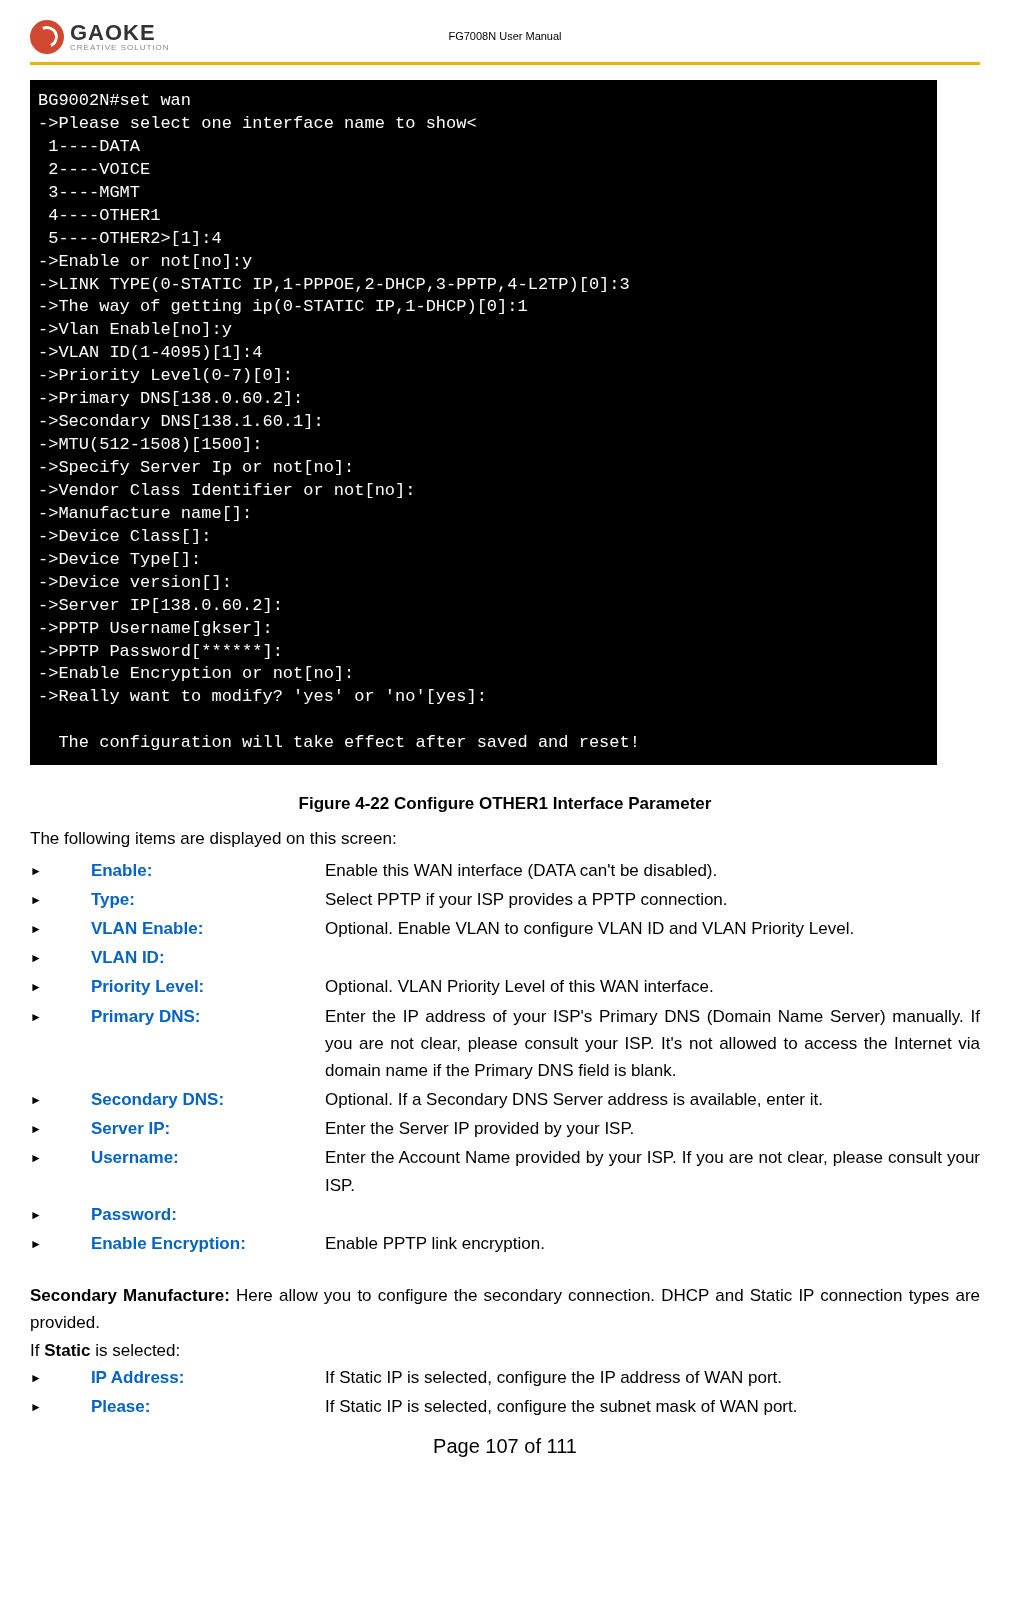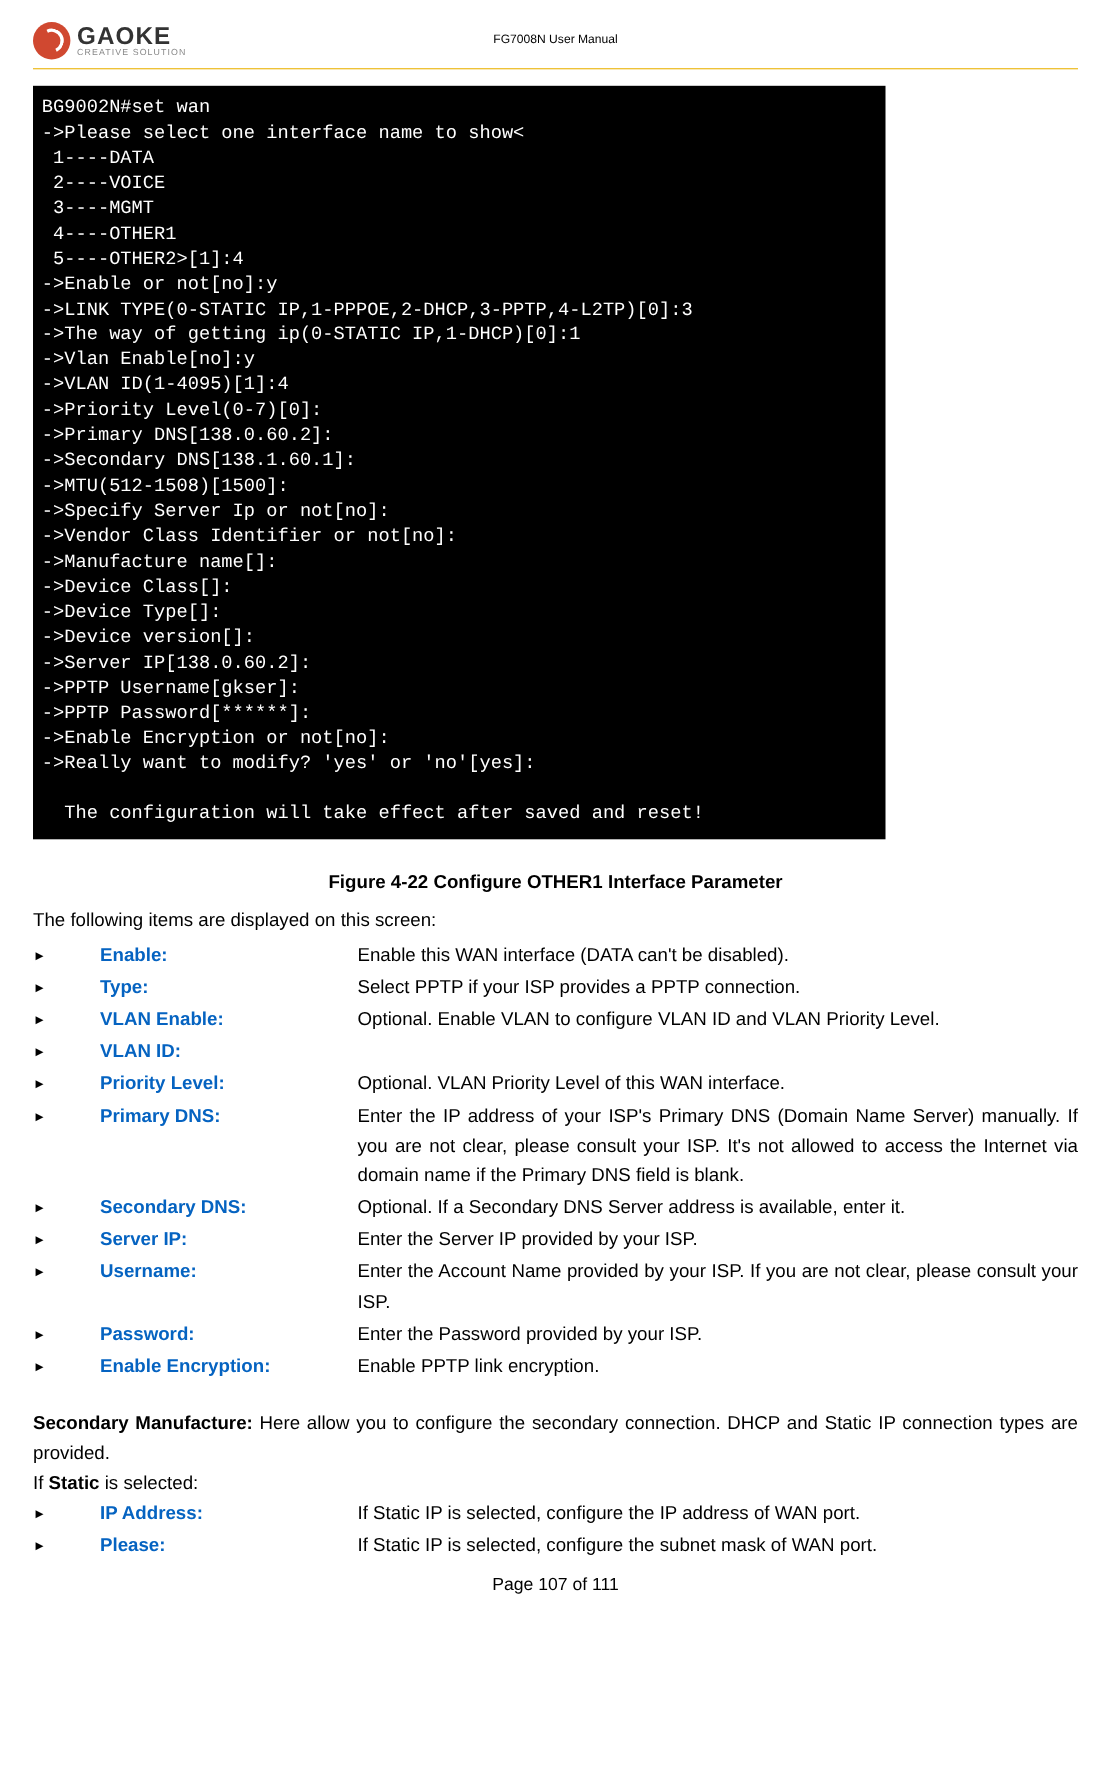--- a/index.html
+++ b/index.html
@@ -13,21 +13,21 @@
       width: 1010px;
       margin: 0 auto;
       padding: 20px 30px;
       font-size: 17px;
       line-height: 1.6;
     }
     .header {
       display: flex;
       align-items: center;
       justify-content: space-between;
-      border-bottom: 1px solid #eab308;
+      border-bottom: 3px solid #eab308;
       padding-bottom: 8px;
       margin-bottom: 15px;
     }
     .logo-block {
       display: flex;
       align-items: center;
       gap: 6px;
     }
     .logo-icon {
       width: 34px;
@@ -77,21 +77,21 @@
     }
     .terminal {
       background: #000;
       color: #fff;
       font-family: "Courier New", monospace;
       font-size: 17px;
       line-height: 1.35;
       padding: 10px 8px;
       white-space: pre;
       margin-bottom: 25px;
-      width: 775px;
+      width: 907px;
     }
     .figure-caption {
       text-align: center;
       font-weight: bold;
       margin-bottom: 8px;
       font-size: 17px;
     }
     .intro {
       margin-bottom: 4px;
     }
@@ -123,21 +123,21 @@
       text-align: justify;
       margin-left: 40px;
     }
     .section-text {
       margin-top: 25px;
       text-align: justify;
     }
     .footer {
       text-align: center;
       margin-top: 10px;
-      font-size: 16px;
+      font-size: 20px;
     }
   </style>
 </head>
 <body>
 
 <div class="header-wrap">
   <div class="header">
     <div class="logo-block">
       <div class="logo-icon"></div>
       <div class="logo-text">
@@ -245,21 +245,20 @@
         <span class="triangle">►</span>
         <span class="param-label">Username:</span>
       </div>
       <div class="param-desc">Enter the Account Name provided by your ISP. If you are not clear, please consult your ISP.</div>
     </div>
     <div class="param-row">
       <div class="param-label-col">
         <span class="triangle">►</span>
         <span class="param-label">Password:</span>
       </div>
-      <div class="param-desc">Enter the Password provided by your ISP.</div>
     </div>
     <div class="param-row">
       <div class="param-label-col">
         <span class="triangle">►</span>
         <span class="param-label">Enable Encryption:</span>
       </div>
       <div class="param-desc">Enable PPTP link encryption.</div>
     </div>
   </div>
 

